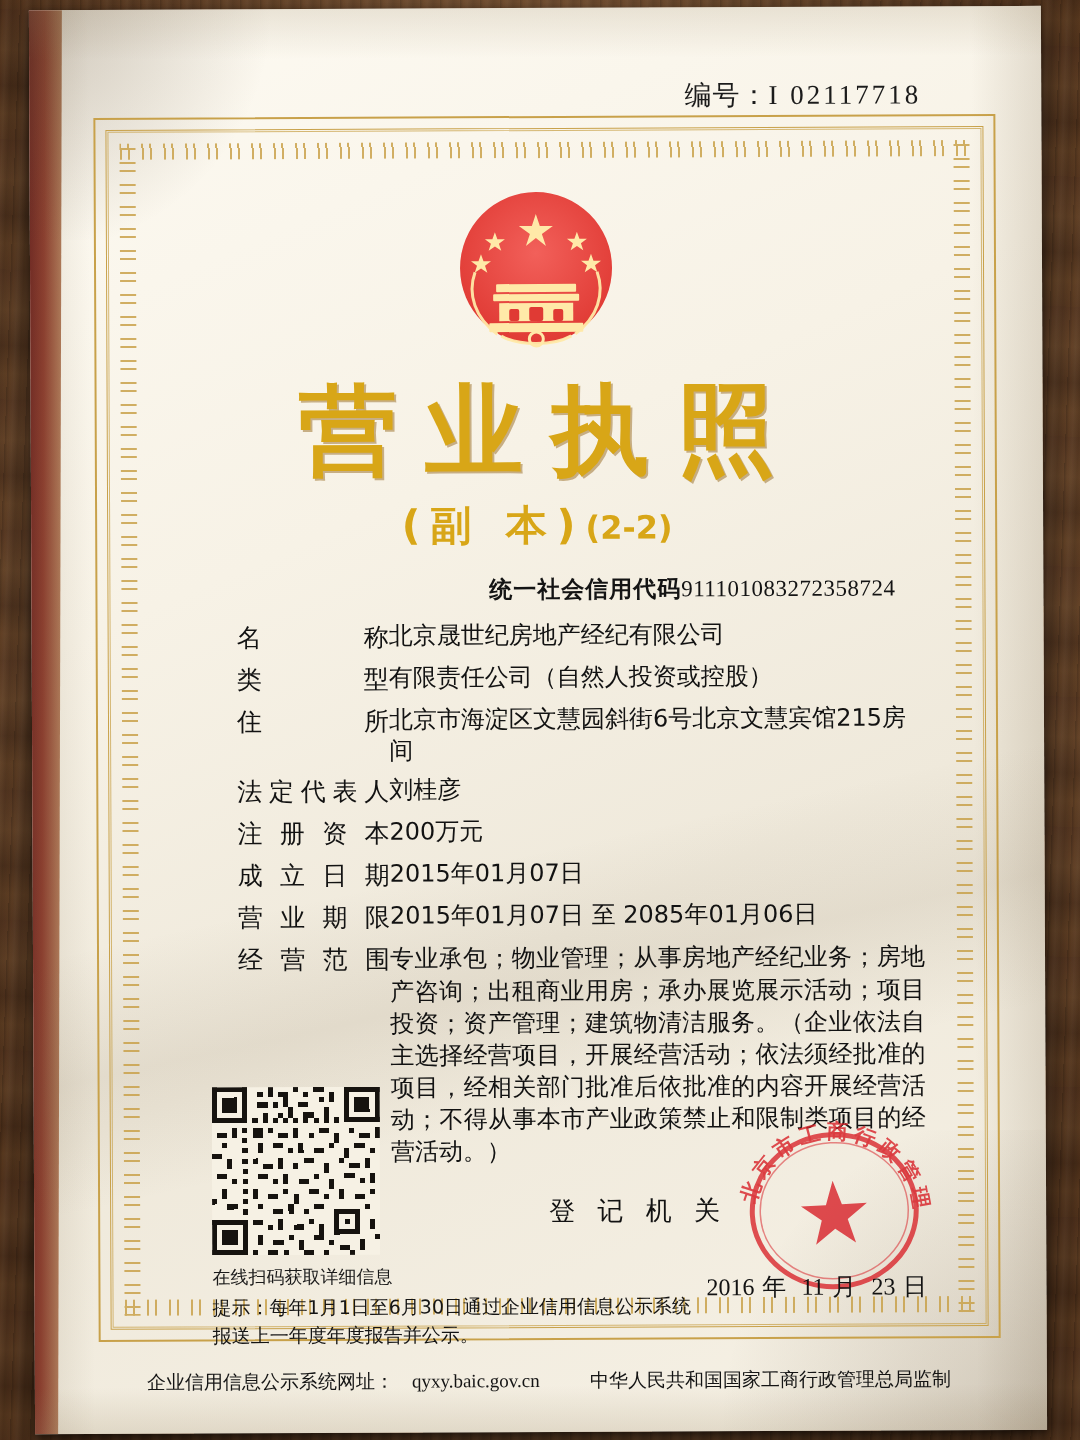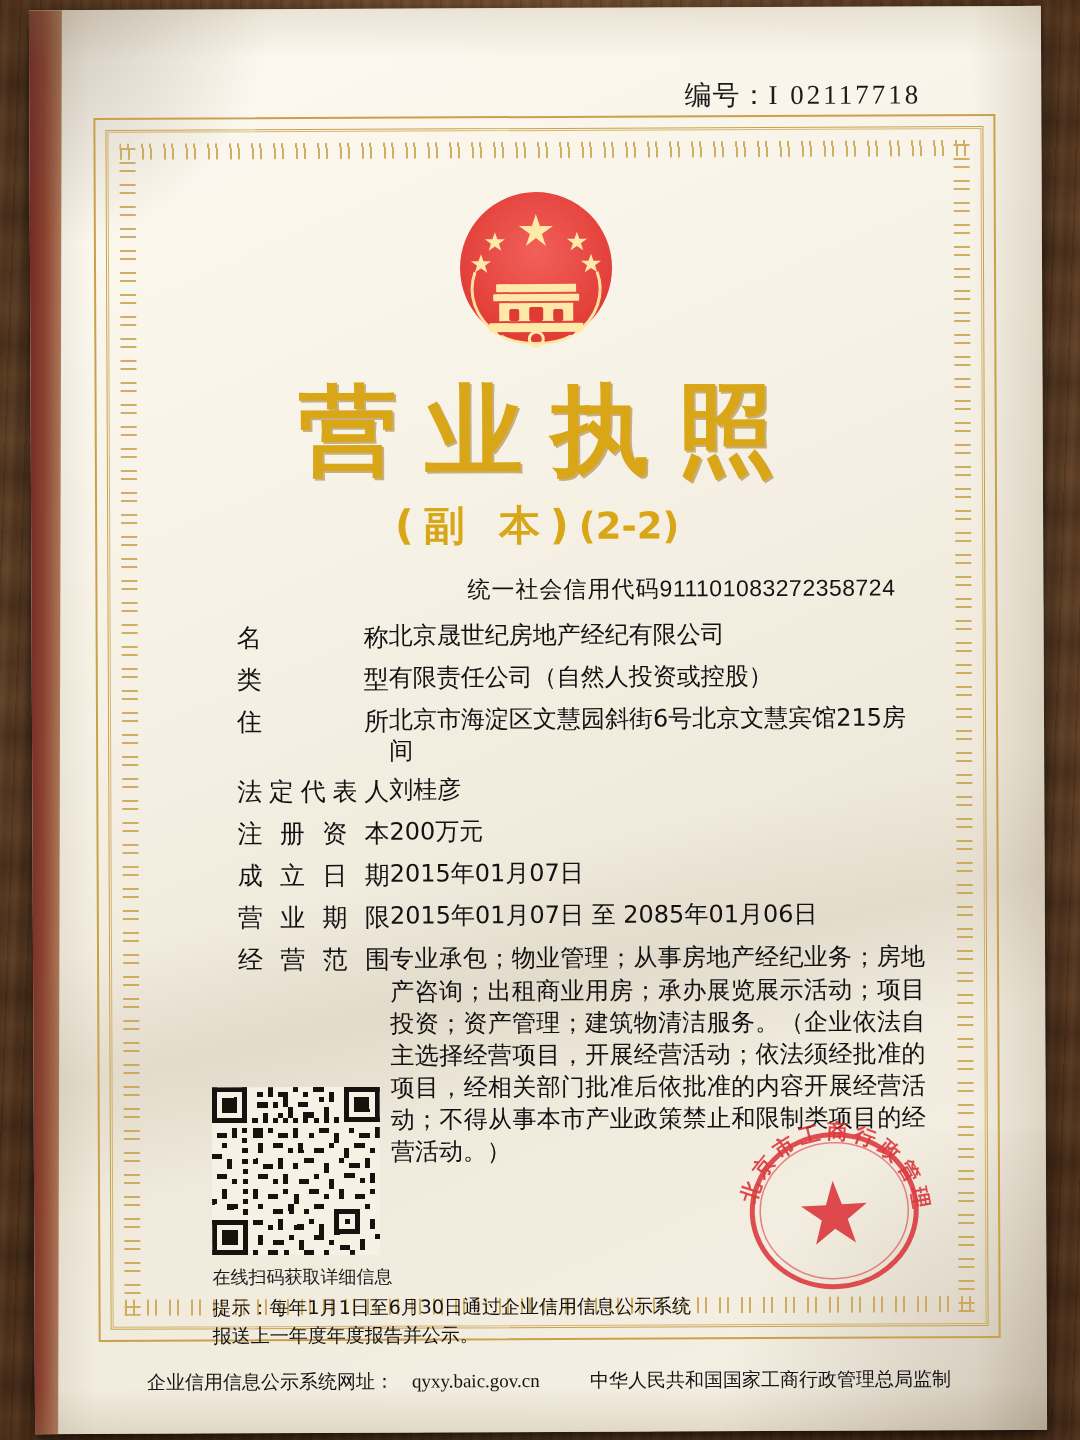--- a/index.html
+++ b/index.html
@@ -105,30 +105,30 @@
     color:#d8a617;
     text-shadow:2px 2px 0 rgba(140,92,10,.45);
     padding-left:28px;
   }
   .subtitle{
     position:absolute;left:0;right:0;top:490px;text-align:center;
     color:#d8a617;font-weight:bold;
     font-family:"DejaVu Sans","Liberation Sans",sans-serif;
   }
   .subtitle .sub-main{font-size:41px;letter-spacing:10px;}
-  .subtitle .sub-idx{font-size:37px;letter-spacing:0px;margin-left:0;}
+  .subtitle .sub-idx{font-size:32px;letter-spacing:0px;margin-left:0;}
 
   
   .credit{
     position:absolute;right:148px;top:566px;
     font-size:23px;color:#141414;
     font-family:"DejaVu Sans","Liberation Sans",sans-serif;
   }
-  .credit .label{font-weight:normal;letter-spacing:1px;margin-left:25px;}
-  .credit .code{font-family:Liberation Sans, sans-serif;letter-spacing:.5px;font-size:23px;}
+  .credit .label{font-weight:bold;letter-spacing:1px;margin-left:25px;}
+  .credit .code{font-family:Liberation Serif, serif;letter-spacing:.5px;font-size:23px;}
 
   
   .fields{position:absolute;left:205px;top:612px;right:120px;}
   .row{display:flex;align-items:flex-start;margin-bottom:9px;}
   .flabel{
     width:152px;flex:0 0 152px;
     font-family:"DejaVu Sans","Liberation Sans",sans-serif;
     font-size:25px;color:#121212;
     display:flex;justify-content:space-between;
     letter-spacing:0;
@@ -494,32 +494,41 @@
       </g>
     </svg>
     <div class="qr-caption">在线扫码获取详细信息</div>
   </div>
 
   <div class="tip">
     <div>提示：每年1月1日至6月30日通过企业信用信息公示系统</div>
     <div>报送上一年度年度报告并公示。</div>
   </div>
 
+  <div class="registrar">登 记 机 关</div>
 
   <svg class="seal" viewBox="0 0 216 180">
     <defs>
       <path id="sealArc" d="M 28,96 A 80,76 0 1 1 188,96"></path>
       <path id="sealArcBottom" d="M 32,96 A 76,72 0 0 0 184,96"></path>
     </defs>
     <ellipse cx="108" cy="92" rx="82" ry="76" fill="none" stroke="#d8232a" stroke-width="5" opacity=".9"></ellipse>
     <ellipse cx="108" cy="92" rx="74" ry="68" fill="none" stroke="#d8232a" stroke-width="1.5" opacity=".6"></ellipse>
     <polygon fill="#d8232a" opacity=".92" points="108,62 116,86 141,86 121,101 128,125 108,110 88,125 95,101 75,86 100,86"></polygon>
     <text font-family="'DejaVu Sans','Liberation Sans',sans-serif" font-size="21" font-weight="bold" fill="#d8232a" opacity=".92" letter-spacing="5">
       <textPath href="#sealArc" startOffset="6%">北京市工商行政管理局海淀分局</textPath>
     </text>
   </svg>
 
+  <div class="issue-date">
+    <span class="d">2016</span>
+    <span>年</span>
+    &nbsp;<span class="d">11</span>
+    <span>月</span>
+    &nbsp;<span class="d">23</span>
+    <span>日</span>
+  </div>
 
   <div class="foot-left">
     <span>企业信用信息公示系统网址：</span><span class="url">qyxy.baic.gov.cn</span>
   </div>
   <div class="foot-right">中华人民共和国国家工商行政管理总局监制</div>
 </div>
 
 </body></html>

